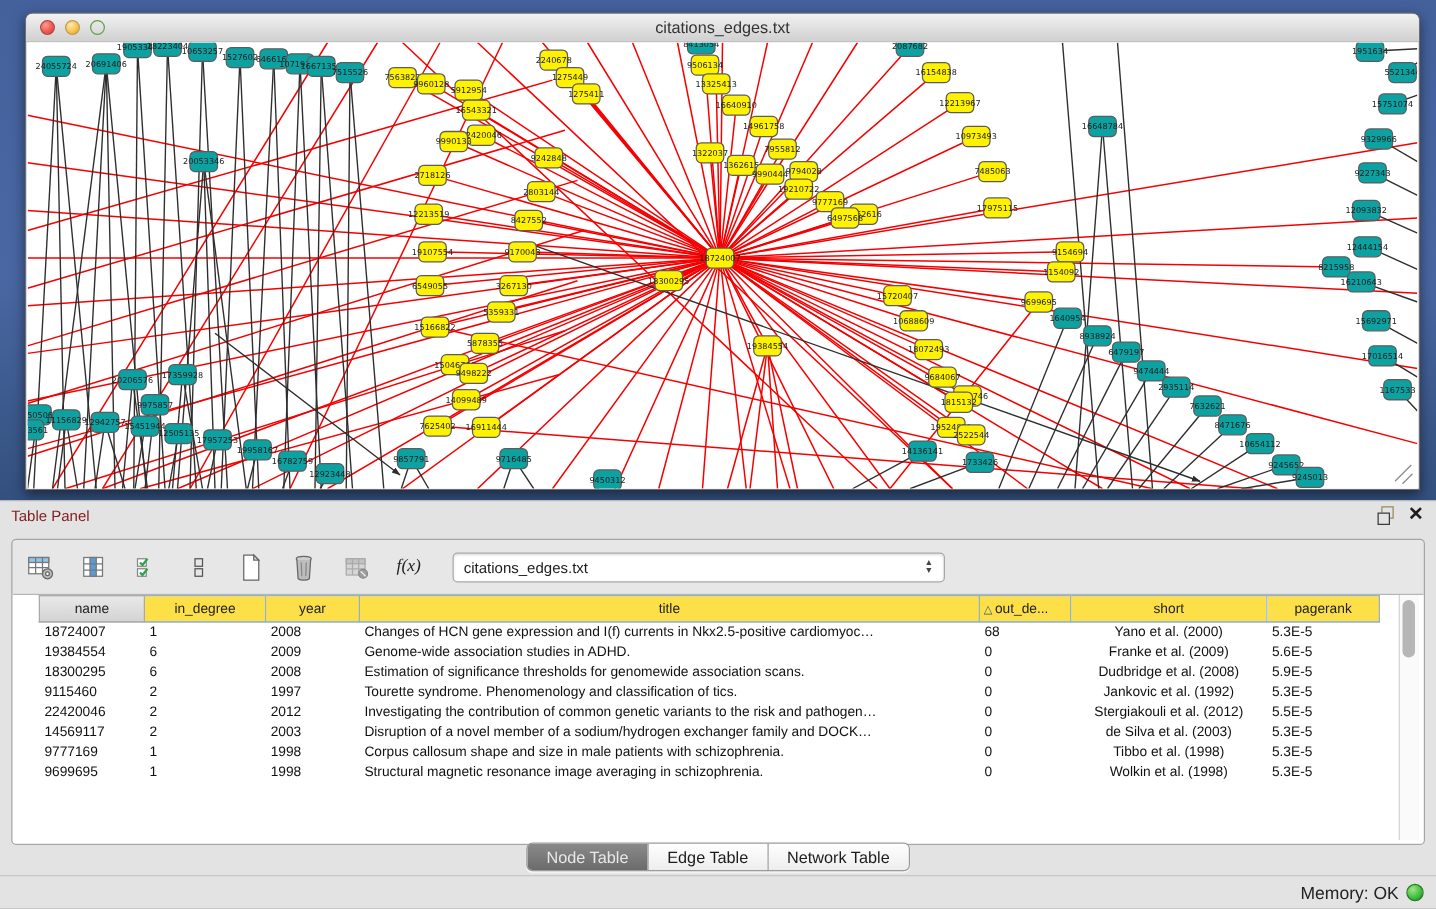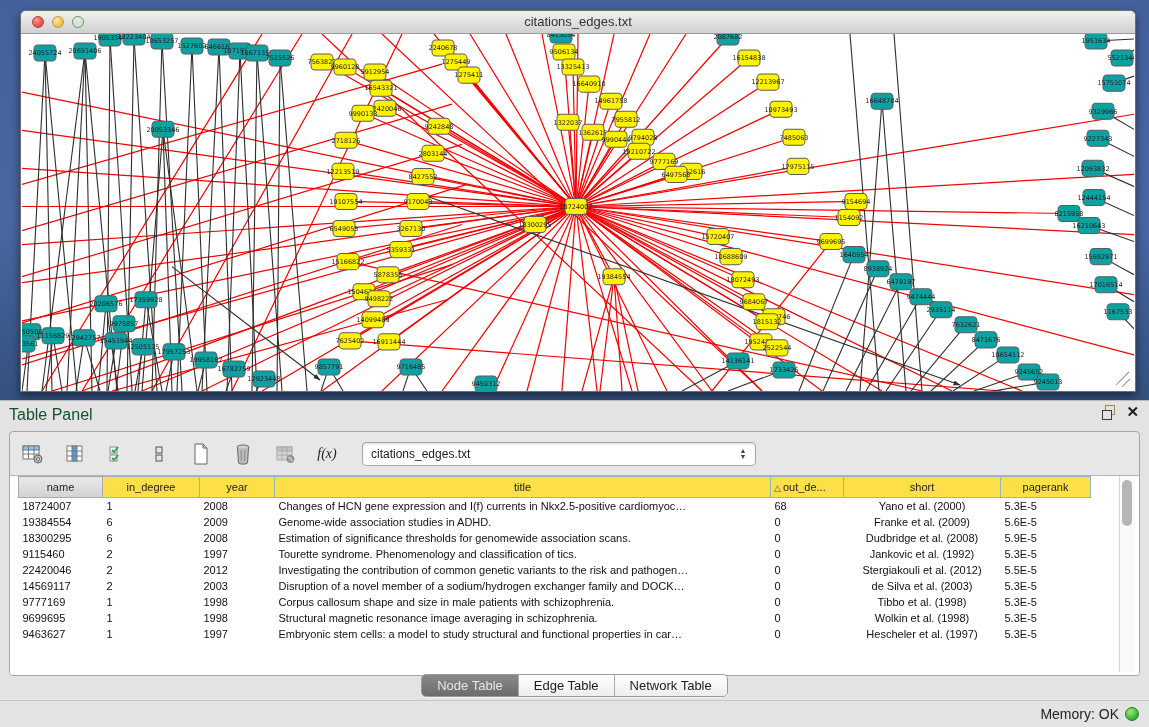--- a/index.html
+++ b/index.html
@@ -23,40 +23,40 @@
   .light.green{background:radial-gradient(circle at 35% 30%,#c7f0b2,#74c655 60%,#4a9e34;);border:1px solid #62a04c;}
   .canvas{position:absolute;left:1px;right:1px;top:23px;bottom:0;background:#fff;overflow:hidden;}
   .canvas svg{display:block;width:100%;height:100%;}
   .er{stroke:#f50000;stroke-width:1.2;}
   .eb{stroke:#2e2e2e;stroke-width:1.1;}
   .nlabel{font-family:"DejaVu Sans","Liberation Sans",sans-serif;font-size:6.5px;fill:#1c1c1c;}
   
   .panel{position:absolute;left:0;top:400px;width:1149px;height:327px;
     background:#e3e3e3;border-top:1px solid #b9b9b9;box-sizing:border-box;}
   .panel-header{position:relative;height:26px;}
-  .panel-title{position:absolute;left:9px;top:5px;font-size:16px;color:#14532d;}
+  .panel-title{position:absolute;left:9px;top:5px;font-size:12px;color:#7f1d1d;}
   .panel-header-icons{position:absolute;right:10px;top:4px;display:flex;gap:10px;align-items:center;}
   .float-icon{position:relative;width:14px;height:14px;}
   .float-icon .b{position:absolute;left:3px;top:0;width:8px;height:8px;border:1px solid #9a8a55;}
   .float-icon .f{position:absolute;left:0;top:5px;width:8px;height:8px;border:1px solid #3c3c3c;background:#e3e3e3;}
   .close-x{font-size:15px;font-weight:bold;color:#1d1d1d;line-height:14px;cursor:default;}
   .browser{position:absolute;left:9px;right:9px;top:30px;height:243px;
     background:#e7e7e7;border:1px solid #a5a5a5;border-radius:4px;overflow:hidden;
     display:flex;flex-direction:column;}
   .toolbar{height:43px;display:flex;align-items:center;padding:0 10px;gap:16px;flex:none;}
   .tbtn{width:26px;height:26px;display:flex;align-items:center;justify-content:center;border:none;background:transparent;padding:0;}
   .fx{font-family:"Liberation Serif",serif;font-style:italic;font-size:14px;color:#222;}
   .combo{width:392px;height:22px;margin-left:6px;background:#fff;border:1px solid #a8a8a8;
     border-radius:4px;position:relative;display:flex;align-items:center;
     box-shadow:inset 0 1px 2px rgba(0,0,0,.15);}
   .combo-text{font-size:12px;color:#1c1c1c;padding-left:8px;flex:1;overflow:hidden;white-space:nowrap;}
   .combo-stepper{width:18px;display:flex;flex-direction:column;align-items:center;line-height:6px;
     font-size:7px;color:#444;padding-right:3px;}
   .grid-area{flex:1;position:relative;background:#fff;border-top:1px solid #b5b5b5;overflow:hidden;}
-  table.dt{border-collapse:collapse;table-layout:fixed;margin-left:8px;font-size:11px;color:#111;}
+  table.dt{border-collapse:collapse;table-layout:fixed;margin-left:21px;font-size:11px;color:#111;}
   table.dt th{height:21px;box-sizing:border-box;background:#fde047;border:1px solid #94b4c4;
     font-weight:normal;font-size:11px;color:#222;text-align:center;overflow:hidden;white-space:nowrap;}
   table.dt th.keycol{background:linear-gradient(180deg,#e8e8e8,#d3d3d3);border-color:#aaa;}
   table.dt td{height:16px;box-sizing:border-box;padding:0 4px;overflow:hidden;white-space:nowrap;
     text-overflow:clip;border:none;}
   td.c-center{text-align:center;}
   .sort-tri{color:#335a77;font-size:9px;margin-right:2px;}
   .vscroll{position:absolute;right:4px;top:0;bottom:3px;width:15px;background:#fafafa;
     border-left:1px solid #d5d5d5;}
   .vthumb{position:absolute;left:2px;top:4px;width:10px;height:46px;background:#b6b6b6;border-radius:6px;}
@@ -926,29 +926,20 @@
               </tr>
               <tr>
                 <td>9699695</td>
                 <td>1</td>
                 <td>1998</td>
                 <td>Structural magnetic resonance image averaging in schizophrenia.</td>
                 <td>0</td>
                 <td class="c-center">Wolkin et al. (1998)</td>
                 <td>5.3E-5</td>
               </tr>
-              <tr>
-                <td>9463627</td>
-                <td>1</td>
-                <td>1997</td>
-                <td>Embryonic stem cells: a model to study structural and functional properties in car…</td>
-                <td>0</td>
-                <td class="c-center">Hescheler et al. (1997)</td>
-                <td>5.3E-5</td>
-              </tr>
             </tbody>
         </table>
         <div class="vscroll">
           <div class="vthumb"></div>
         </div>
       </div>
     </div>
 
     <div class="tabbar">
       <div class="seg" id="seg">

